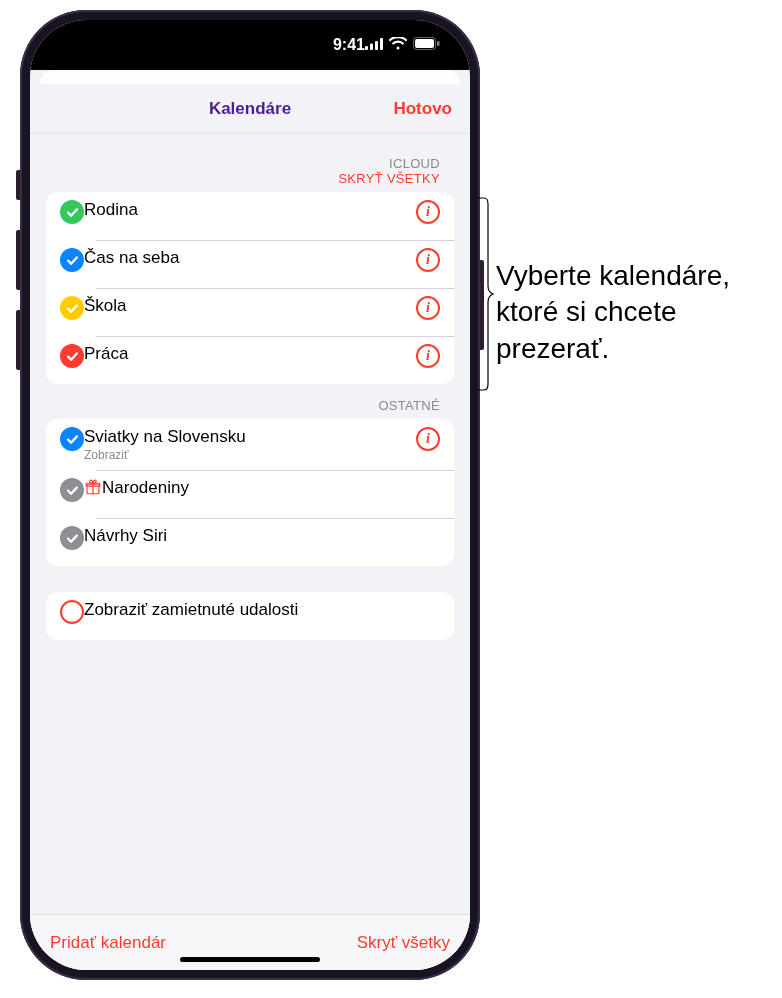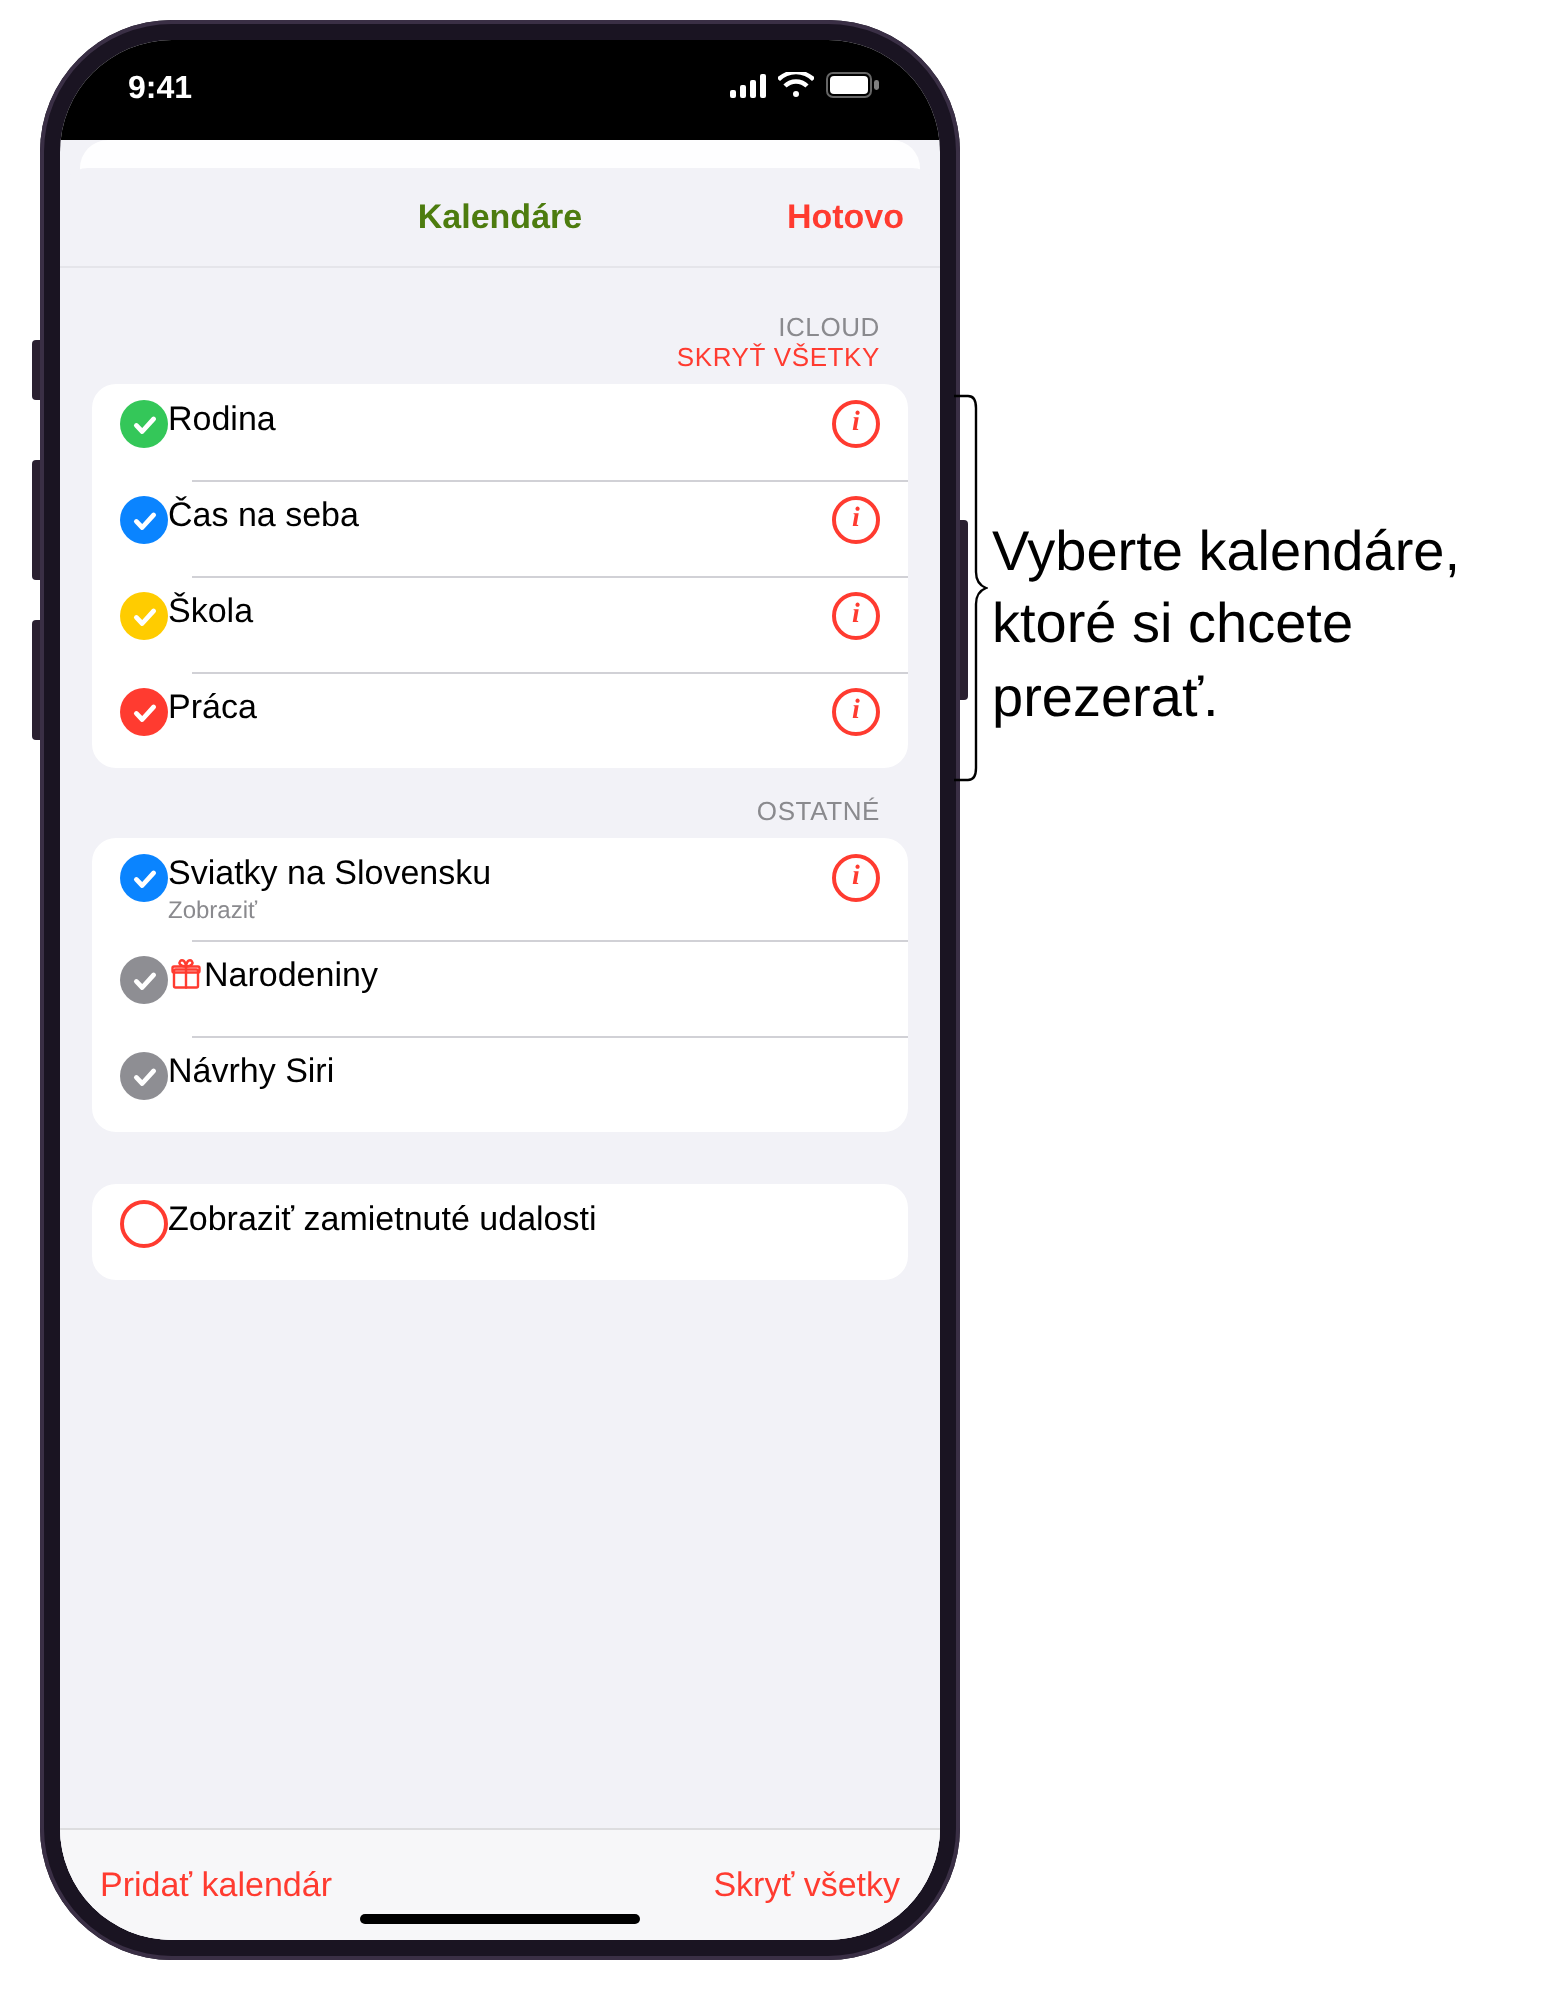--- a/index.html
+++ b/index.html
@@ -37,21 +37,21 @@
     background: #f2f2f7;
     border-radius: 56px;
     overflow: hidden;
     position: relative;
     display:flex; flex-direction:column;
   }
   .status-bar {
     height: 50px;
     background: #000;
     border-radius: 56px 56px 0 0;
-    display:flex; align-items:center; justify-content:space-between;
+    display:flex; align-items:center; justify-content:flex-end;
     padding: 0 30px 0 34px;
     color:#fff;
     font-size:16px; font-weight:600;
   }
   .status-right { display:flex; align-items:center; gap:6px; }
   .notch {
     position:absolute; top:14px; left:50%; transform:translateX(-50%);
     width:130px; height:36px; background:#000; border-radius:20px;
   }
   .sheet-backdrop {
@@ -69,21 +69,21 @@
     margin-top:-10px;
     display:flex; flex-direction:column;
     position:relative;
   }
   .sheet-header {
     height:50px;
     display:flex; align-items:center; justify-content:center;
     position:relative;
     border-bottom:0.5px solid rgba(0,0,0,0.05);
   }
-  .sheet-title { font-size:17px; font-weight:600; color:#4d7c0f; }
+  .sheet-title { font-size:17px; font-weight:600; color:#4c1d95; }
   .done-btn {
     position:absolute; right:18px; top:50%; transform:translateY(-50%);
     color:#ff3b30; font-size:17px; font-weight:600; cursor:pointer;
   }
   .content { padding: 8px 16px 0 16px; flex:1; overflow:auto; }
   .section-hdr {
     display:flex; justify-content:space-between; align-items:flex-end;
     padding: 14px 14px 6px 14px;
     font-size:13px; letter-spacing:0.3px;flex-direction:column;
   }

